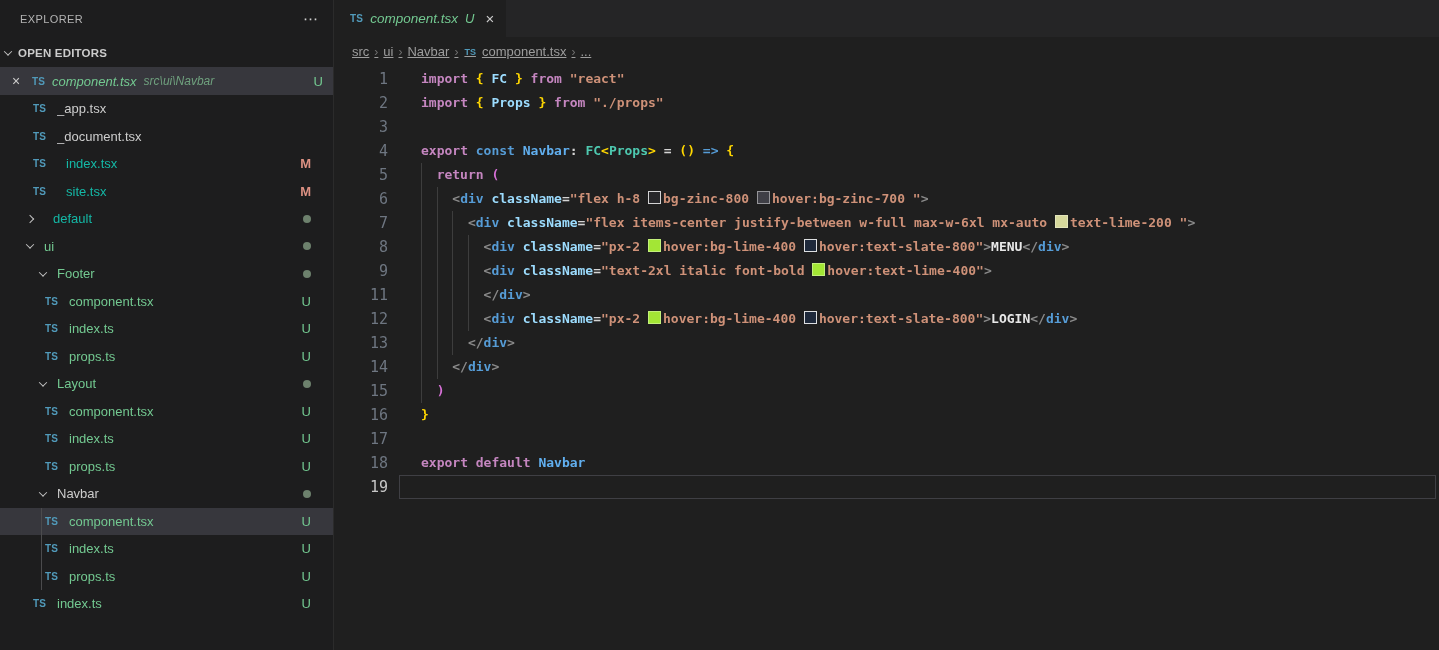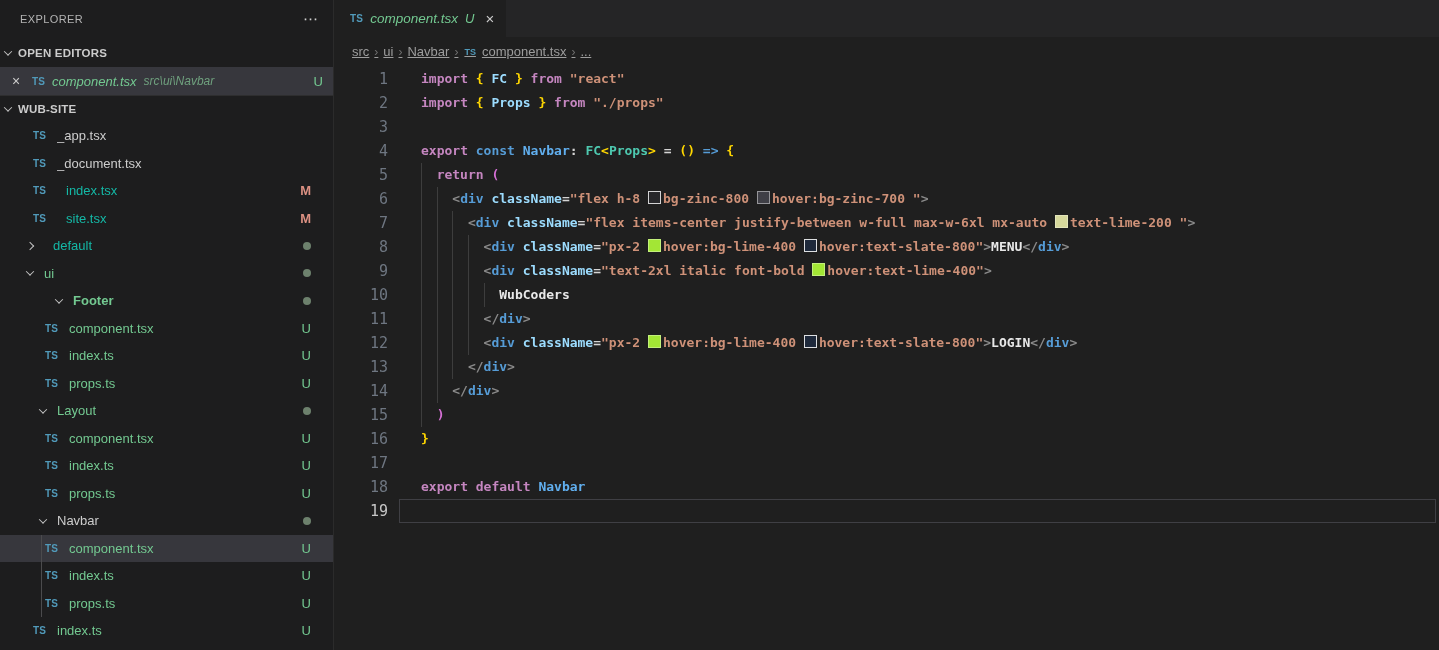--- a/index.html
+++ b/index.html
@@ -89,24 +89,20 @@
     </div>
 
     <div class="oe-row">
       <span class="oe-close">×</span>
       <span class="ts-ico">TS</span>
       <span class="oe-name">component.tsx</span>
       <span class="oe-path">src\ui\Navbar</span>
       <span class="badge-u">U</span>
     </div>
 
-    <div class="sect-header ws">
-      <span class="chev"></span>
-      <span>WUB-SITE</span>
-    </div>
 
     <div class="tree" id="tree">
         <div class="tree-row" style="padding-left: 33px;">
           <span class="tree-ico-box">
             <span class="ts-ico">TS</span>
           </span>
           <span class="tree-label c-default">_app.tsx</span>
         </div>
         <div class="tree-row" style="padding-left: 33px;">
           <span class="tree-ico-box">
@@ -135,21 +131,21 @@
           <span class="tree-label c-mod">default</span>
           <span class="dot"></span>
         </div>
         <div class="tree-row" style="padding-left: 27px;">
           <span class="tree-chev-box">
             <span class="chev"></span>
           </span>
           <span class="tree-label c-green">ui</span>
           <span class="dot"></span>
         </div>
-        <div class="tree-row" style="padding-left: 56px; font-weight: bold;">
+        <div class="tree-row" style="padding-left: 40px;">
           <span class="tree-chev-box">
             <span class="chev"></span>
           </span>
           <span class="tree-label c-green">Footer</span>
           <span class="dot"></span>
         </div>
         <div class="tree-row" style="padding-left: 45px;">
           <span class="tree-ico-box">
             <span class="ts-ico">TS</span>
           </span>
@@ -290,24 +286,20 @@
         </div>
         <div class="code-line">
           <div class="gutter">8</div>
           <span class="cl"><span class="ind" style="width: 8ch;"></span><span class="tk-g">&lt;</span><span class="tk-b">div</span><span class="tk-d"> </span><span class="tk-lb">className</span><span class="tk-d">=</span><span class="tk-s">"px-2 </span><span class="swatch" style="background: rgb(163, 230, 53); border: 1px solid rgba(255, 255, 255, 0.35);"></span><span class="tk-s">hover:bg-lime-400 </span><span class="swatch" style="background: rgb(30, 41, 59); border: 1px solid rgba(255, 255, 255, 0.85);"></span><span class="tk-s">hover:text-slate-800"</span><span class="tk-g">&gt;</span><span class="tk-w">MENU</span><span class="tk-g">&lt;/</span><span class="tk-b">div</span><span class="tk-g">&gt;</span></span>
         </div>
         <div class="code-line">
           <div class="gutter">9</div>
           <span class="cl"><span class="ind" style="width: 8ch;"></span><span class="tk-g">&lt;</span><span class="tk-b">div</span><span class="tk-d"> </span><span class="tk-lb">className</span><span class="tk-d">=</span><span class="tk-s">"text-2xl italic font-bold </span><span class="swatch" style="background: rgb(163, 230, 53); border: 1px solid rgba(255, 255, 255, 0.35);"></span><span class="tk-s">hover:text-lime-400"</span><span class="tk-g">&gt;</span></span>
         </div>
         <div class="code-line">
-          <div class="gutter">10</div>
-          <span class="cl"><span class="ind" style="width: 10ch;"></span><span class="tk-w">WubCoders</span></span>
-        </div>
-        <div class="code-line">
           <div class="gutter">11</div>
           <span class="cl"><span class="ind" style="width: 8ch;"></span><span class="tk-g">&lt;/</span><span class="tk-b">div</span><span class="tk-g">&gt;</span></span>
         </div>
         <div class="code-line">
           <div class="gutter">12</div>
           <span class="cl"><span class="ind" style="width: 8ch;"></span><span class="tk-g">&lt;</span><span class="tk-b">div</span><span class="tk-d"> </span><span class="tk-lb">className</span><span class="tk-d">=</span><span class="tk-s">"px-2 </span><span class="swatch" style="background: rgb(163, 230, 53); border: 1px solid rgba(255, 255, 255, 0.35);"></span><span class="tk-s">hover:bg-lime-400 </span><span class="swatch" style="background: rgb(30, 41, 59); border: 1px solid rgba(255, 255, 255, 0.85);"></span><span class="tk-s">hover:text-slate-800"</span><span class="tk-g">&gt;</span><span class="tk-w">LOGIN</span><span class="tk-g">&lt;/</span><span class="tk-b">div</span><span class="tk-g">&gt;</span></span>
         </div>
         <div class="code-line">
           <div class="gutter">13</div>
           <span class="cl"><span class="ind" style="width: 6ch;"></span><span class="tk-g">&lt;/</span><span class="tk-b">div</span><span class="tk-g">&gt;</span></span>

